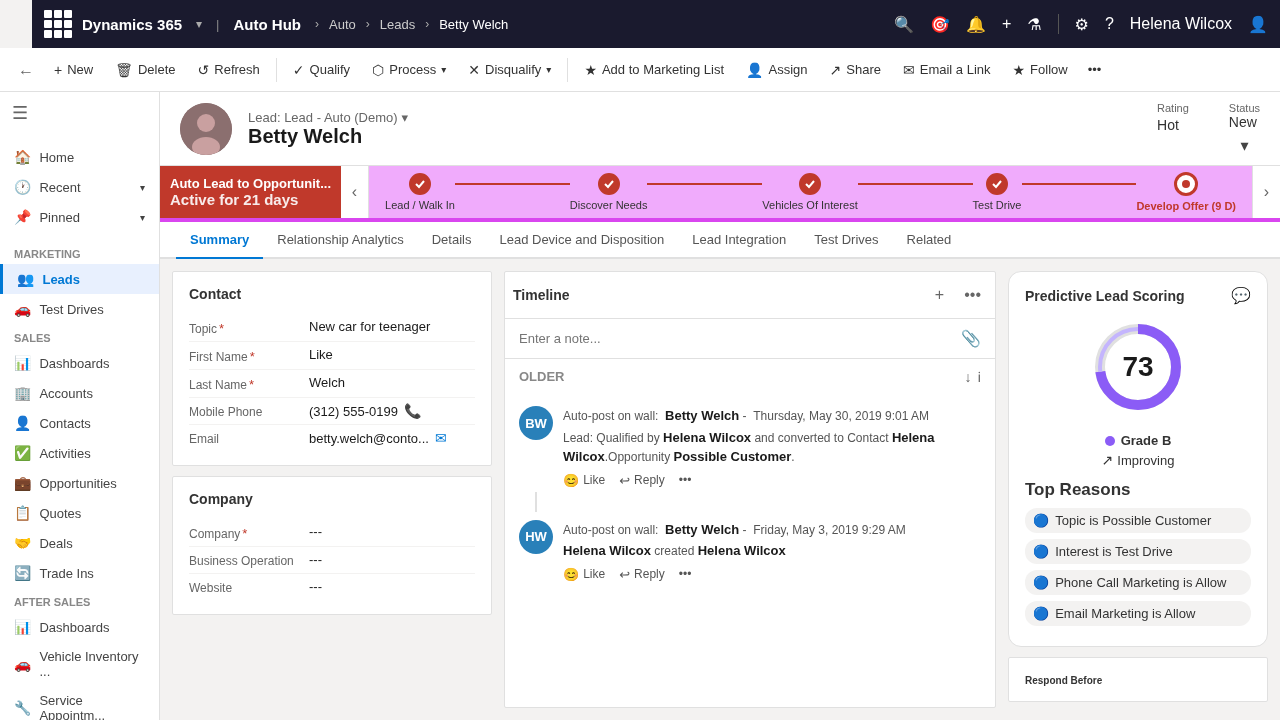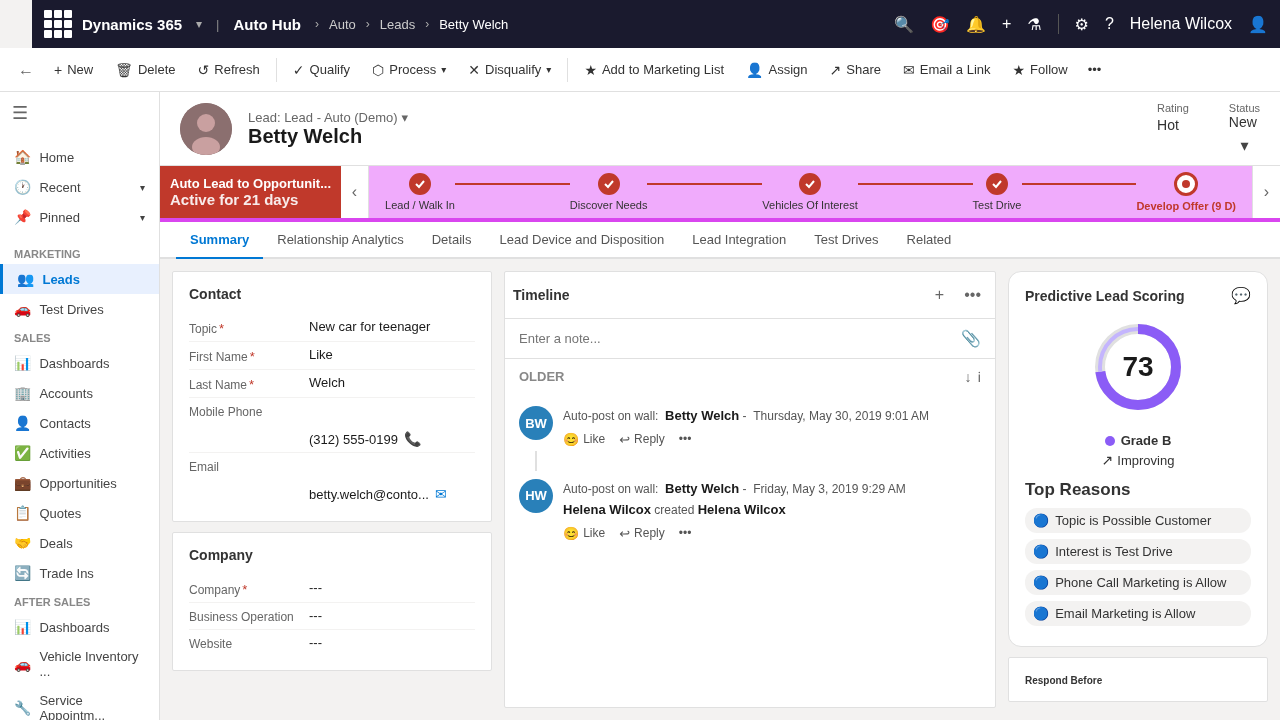--- a/index.html
+++ b/index.html
@@ -162,21 +162,21 @@
       border: 1px solid #e0e0e0;
       border-radius: 2px;
       padding: 14px 16px;
     }
     .form-card-title { font-size: 14px; font-weight: 600; color: #333; margin-bottom: 12px; }
     .form-row { display: flex; align-items: flex-start; padding: 5px 0; border-bottom: 1px solid #f3f2f1; }
     .form-row:last-child { border-bottom: none; }
     .form-label { width: 120px; flex-shrink: 0; font-size: 12px; color: #666; padding-top: 2px; }
     .form-required { color: #c0392b; margin-left: 2px; }
     .form-value { flex: 1; font-size: 13px; color: #1a1a1a; font-weight: 500; }
-    .form-value-action { display: flex; align-items: center; gap: 6px; margin-top: 28px; }
+    .form-value-action { display: flex; align-items: center; gap: 6px; }
     .form-icon-btn { background: none; border: none; cursor: pointer; font-size: 14px; color: #0078d4; }
 
     
     .middle-panel { flex: 1; display: flex; flex-direction: column; gap: 0; }
     .timeline-card { background: white; border: 1px solid #e0e0e0; border-radius: 2px; flex: 1; display: flex; flex-direction: column; overflow: hidden; }
     .timeline-header { display: flex; align-items: center; padding: 12px 8px; border-bottom: 1px solid #e0e0e0; gap: 8px; }
     .timeline-title { font-size: 14px; font-weight: 600; color: #333; flex: 1; }
     .timeline-header-btn { background: none; border: none; cursor: pointer; font-size: 16px; color: #666; padding: 2px 6px; }
     .timeline-input-area { padding: 10px 14px; border-bottom: 1px solid #e0e0e0; display: flex; align-items: center; gap: 8px; }
     .timeline-input { flex: 1; border: none; outline: none; font-size: 13px; color: #999; background: transparent; }
@@ -599,20 +599,23 @@
           <div class="timeline-entries">
 
             <div class="timeline-entry">
               <div class="entry-avatar" style="background:#2980b9">
                 <span>BW</span>
               </div>
               <div class="entry-content">
                 <div class="entry-header">
                   Auto-post on wall: &nbsp;<strong>Betty Welch</strong> - &nbsp;Thursday, May 30, 2019 9:01 AM
                 </div>
+                <div class="entry-body">
+                  Lead: Qualified by <strong>Helena Wilcox</strong> and converted to Contact <strong>Helena Wilcox</strong>.Opportunity <strong>Possible Customer</strong>.
+                </div>
                 <div class="entry-actions">
                   <button class="entry-action-btn">
                     <span>😊</span> Like
                   </button>
                   <button class="entry-action-btn">
                     <span>↩</span> Reply
                   </button>
                   <button class="entry-action-btn">•••</button>
                 </div>
               </div>

